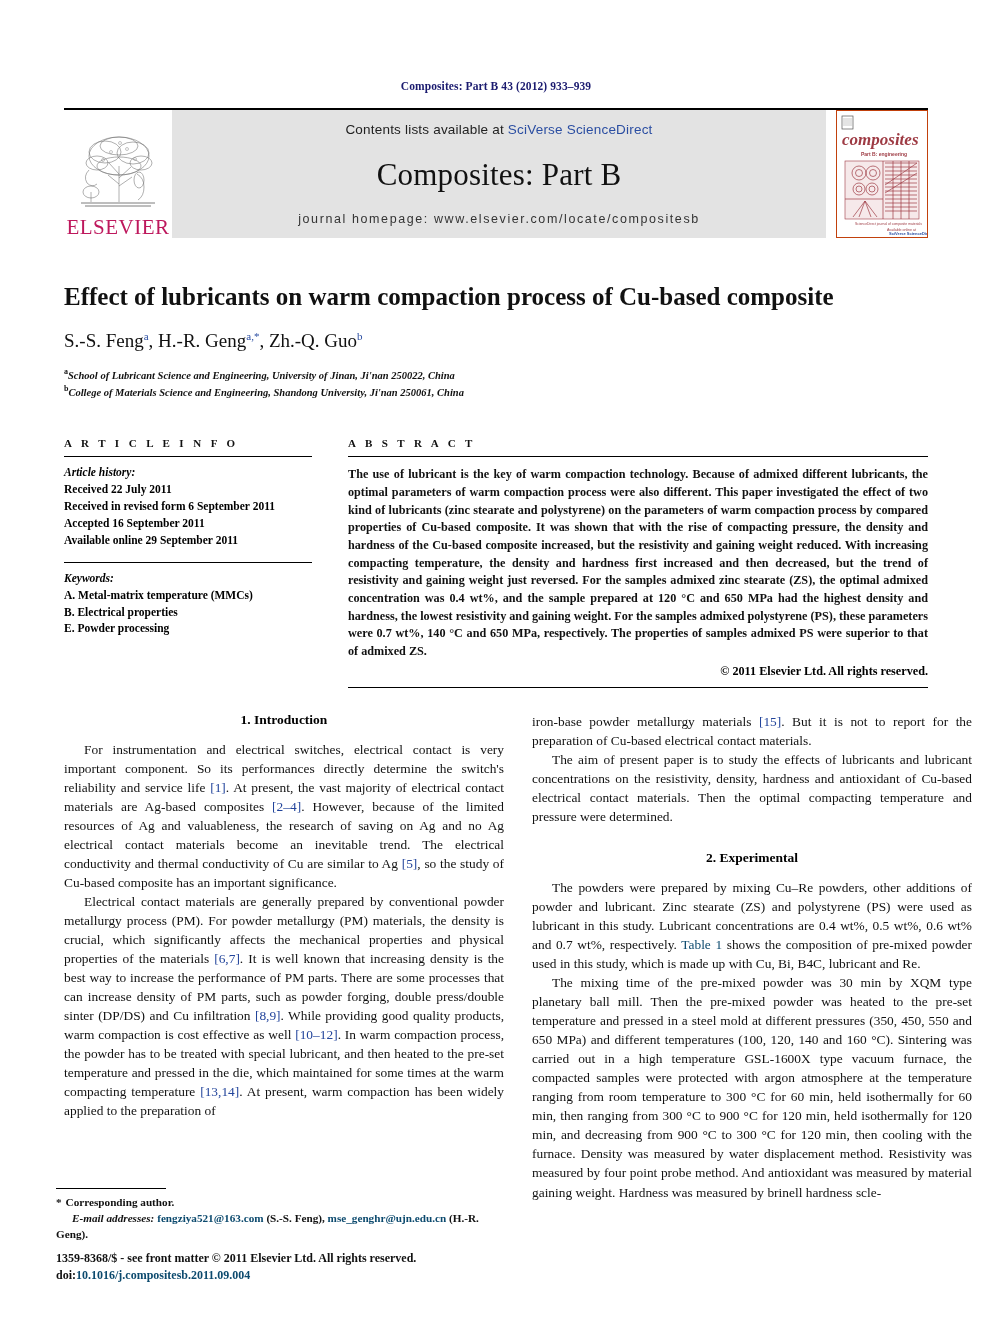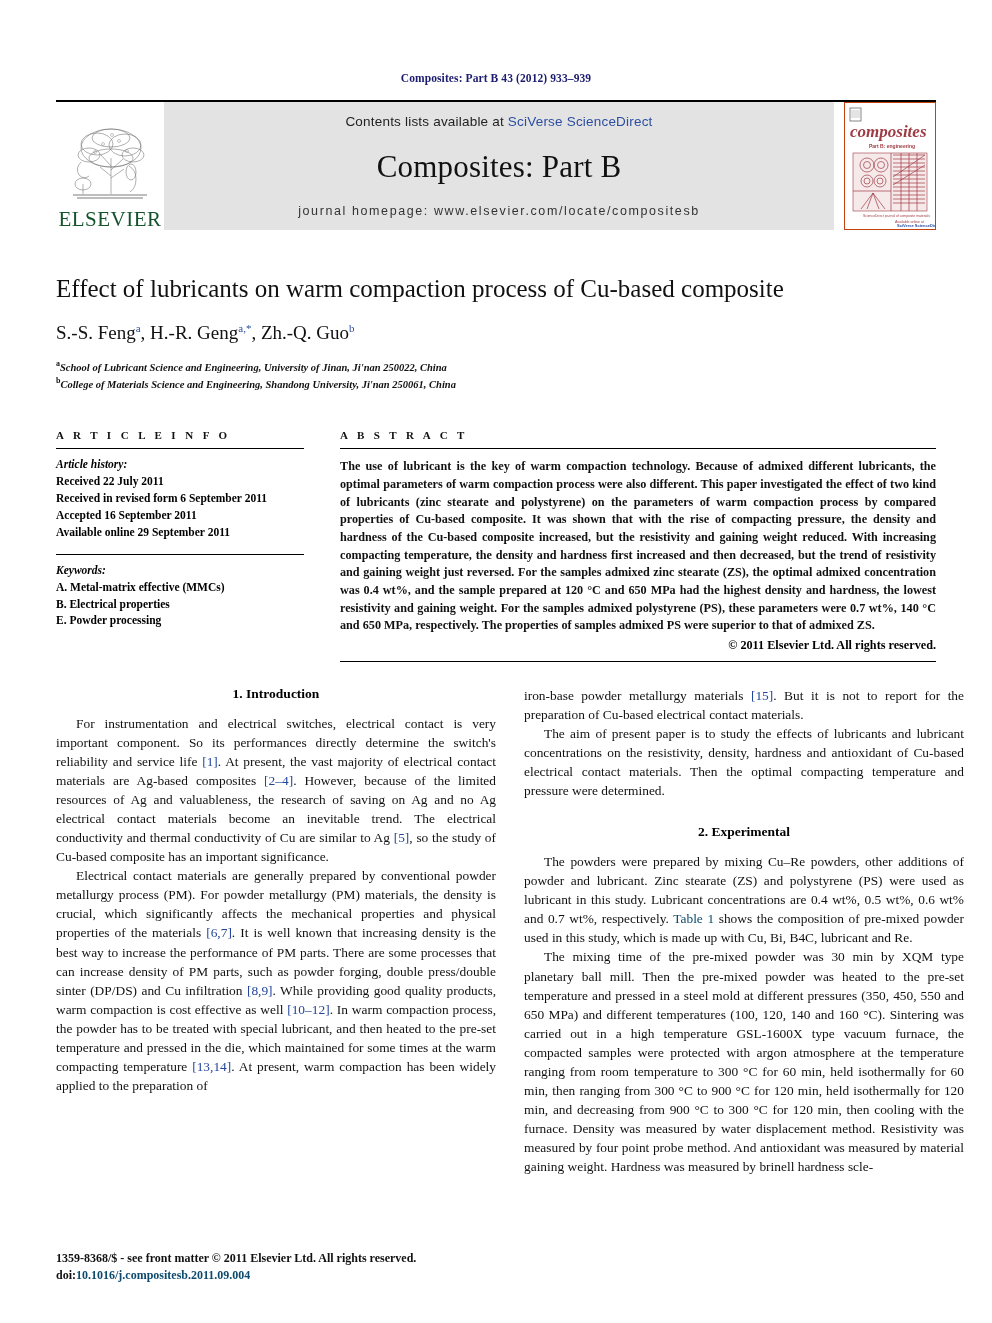--- a/index.html
+++ b/index.html
@@ -12,21 +12,21 @@
     height: 1323px;
     font-family: "Liberation Serif", "DejaVu Serif", serif;
     color: #000;
     position: relative;
     overflow: hidden;
   }
   .page {
     position: relative;
     width: 992px;
     height: 1323px;
-    padding: 0;
+    padding: 8px;
     box-sizing: border-box;
   }
 
   
   .running-head {
     text-align: center;
     font-family: "Liberation Serif", serif;
     font-weight: bold;
     font-size: 11.5px;
     color: #1b1b6f;
@@ -51,21 +51,21 @@
     align-items: center;
     justify-content: flex-end;
     padding-top: 6px;
     box-sizing: border-box;
   }
   .tree-svg { display:block; }
   .elsevier-word {
     font-family: "Liberation Serif", serif;
     font-size: 21px;
     letter-spacing: 0.5px;
-    color: #14532d;
+    color: #be185d;
     line-height: 1;
     margin-top: 1px;
   }
   .journal-band {
     flex: 1 1 auto;
     background: #e3e3e3;
     display: flex;
     flex-direction: column;
     align-items: center;
     justify-content: space-between;
@@ -108,21 +108,21 @@
   }
 
   
   .title-block { margin: 44px 56px 0 56px; }
   .art-title {
     font-family: "Liberation Serif", serif;
     font-size: 25px;
     line-height: 1.18;
     color: #111;
     margin: 0 0 18px 0;
-    font-weight: normal;
+    font-weight: bold;
   }
   .authors {
     font-size: 19px;
     color: #111;
     margin: 0 0 14px 0;
   }
   .authors sup { font-size: 11px; color:#2b4ea2; }
   .affil {
     font-size: 10.5px;
     font-style: italic;
@@ -337,21 +337,21 @@
         <div class="it">Article history:</div>
         <div>Received 22 July 2011</div>
         <div>Received in revised form 6 September 2011</div>
         <div>Accepted 16 September 2011</div>
         <div>Available online 29 September 2011</div>
       </div>
       <div class="info-gap"></div>
       <div class="rule"></div>
       <div class="info-body kw-block">
         <div class="it">Keywords:</div>
-        <div>A. Metal-matrix effective (MMCs)</div>
+        <div>A. Metal-matrix temperature (MMCs)</div>
         <div>B. Electrical properties</div>
         <div>E. Powder processing</div>
       </div>
     </div>
 
     <div class="col-abs">
       <div class="sec-head">A B S T R A C T</div>
       <div class="rule-thick"></div>
       <div class="abs-body">The use of lubricant is the key of warm compaction technology. Because of admixed different lubricants, the optimal parameters of warm compaction process were also different. This paper investigated the effect of two kind of lubricants (zinc stearate and polystyrene) on the parameters of warm compaction process by compared properties of Cu-based composite. It was shown that with the rise of compacting pressure, the density and hardness of the Cu-based composite increased, but the resistivity and gaining weight reduced. With increasing compacting temperature, the density and hardness first increased and then decreased, but the trend of resistivity and gaining weight just reversed. For the samples admixed zinc stearate (ZS), the optimal admixed concentration was 0.4 wt%, and the sample prepared at 120 °C and 650 MPa had the highest density and hardness, the lowest resistivity and gaining weight. For the samples admixed polystyrene (PS), these parameters were 0.7 wt%, 140 °C and 650 MPa, respectively. The properties of samples admixed PS were superior to that of admixed ZS.</div>
       <div class="abs-copy">© 2011 Elsevier Ltd. All rights reserved.</div>
@@ -375,19 +375,29 @@
       <p class="para">The aim of present paper is to study the effects of lubricants and lubricant concentrations on the resistivity, density, hardness and antioxidant of Cu-based electrical contact materials. Then the optimal compacting temperature and pressure were determined.</p>
 
       <h2 class="num-head spaced">2. Experimental</h2>
 
       <p class="para"><span>The powders were prepared by mixing Cu–Re powders, other additions of powder and lubricant. Zinc stearate (ZS) and polystyrene (PS) were used as lubricant in this study. Lubricant concentrations are 0.4 wt%, 0.5 wt%, 0.6 wt% and 0.7 wt%, respectively. </span><span class="lnk">Table 1</span><span> shows the composition of pre-mixed powder used in this study, which is made up with Cu, Bi, B4C, lubricant and Re.</span></p>
 
       <p class="para">The mixing time of the pre-mixed powder was 30 min by XQM type planetary ball mill. Then the pre-mixed powder was heated to the pre-set temperature and pressed in a steel mold at different pressures (350, 450, 550 and 650 MPa) and different temperatures (100, 120, 140 and 160 °C). Sintering was carried out in a high temperature GSL-1600X type vacuum furnace, the compacted samples were protected with argon atmosphere at the temperature ranging from room temperature to 300 °C for 60 min, held isothermally for 60 min, then ranging from 300 °C to 900 °C for 120 min, held isothermally for 120 min, and decreasing from 900 °C to 300 °C for 120 min, then cooling with the furnace. Density was measured by water displacement method. Resistivity was measured by four point probe method. And antioxidant was measured by material gaining weight. Hardness was measured by brinell hardness scle-</p>
     </div>
   </div>
 
+  <div class="footnote-wrap">
+    <div class="fn-rule"></div>
+    <div class="fn">
+      <span class="star">*</span><span>Corresponding author.</span>
+    </div>
+    <div class="fn" style="text-indent:16px;">
+      <span class="it">E-mail addresses:</span>
+      <span class="lnk">fengziya521@163.com</span><span> (S.-S. Feng), </span><span class="lnk">mse_genghr@ujn.edu.cn</span><span> (H.-R. Geng).</span>
+    </div>
+  </div>
 
   <div class="imprint">
     <div>1359-8368/$ - see front matter © 2011 Elsevier Ltd. All rights reserved.</div>
     <div><span>doi:</span><span class="lnk">10.1016/j.compositesb.2011.09.004</span></div>
   </div>
 
 </div>
 
 </body></html>

